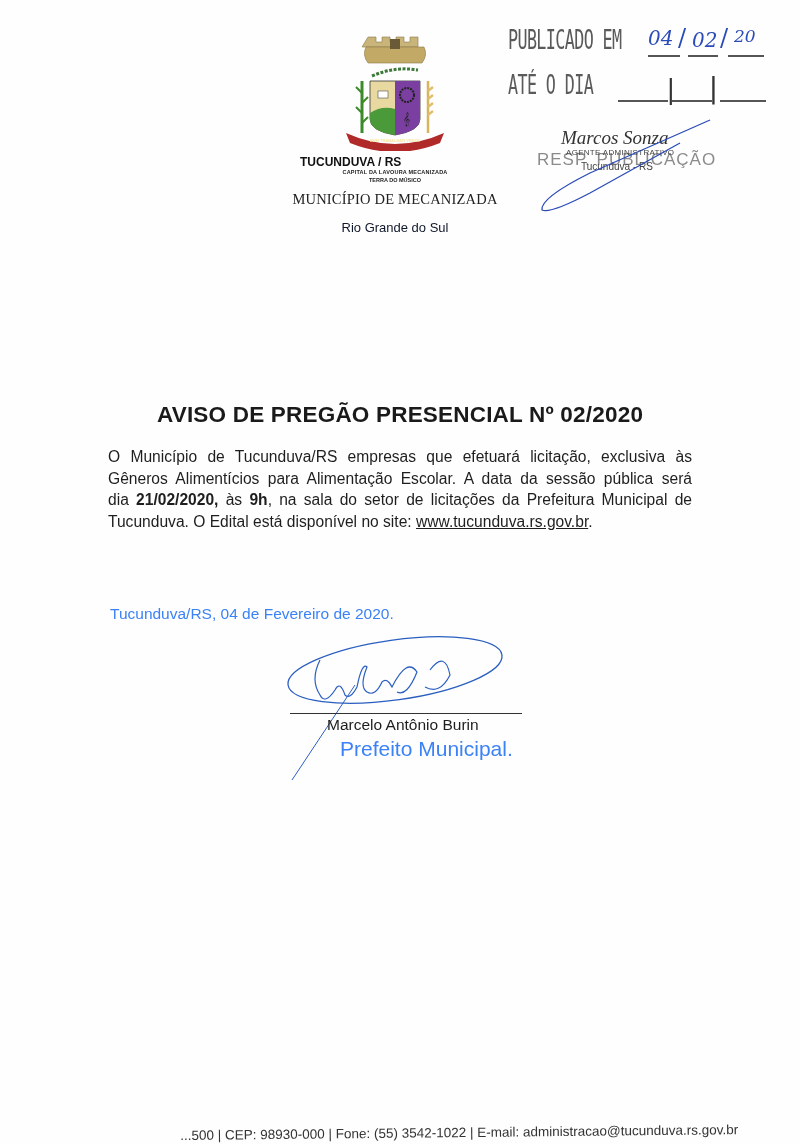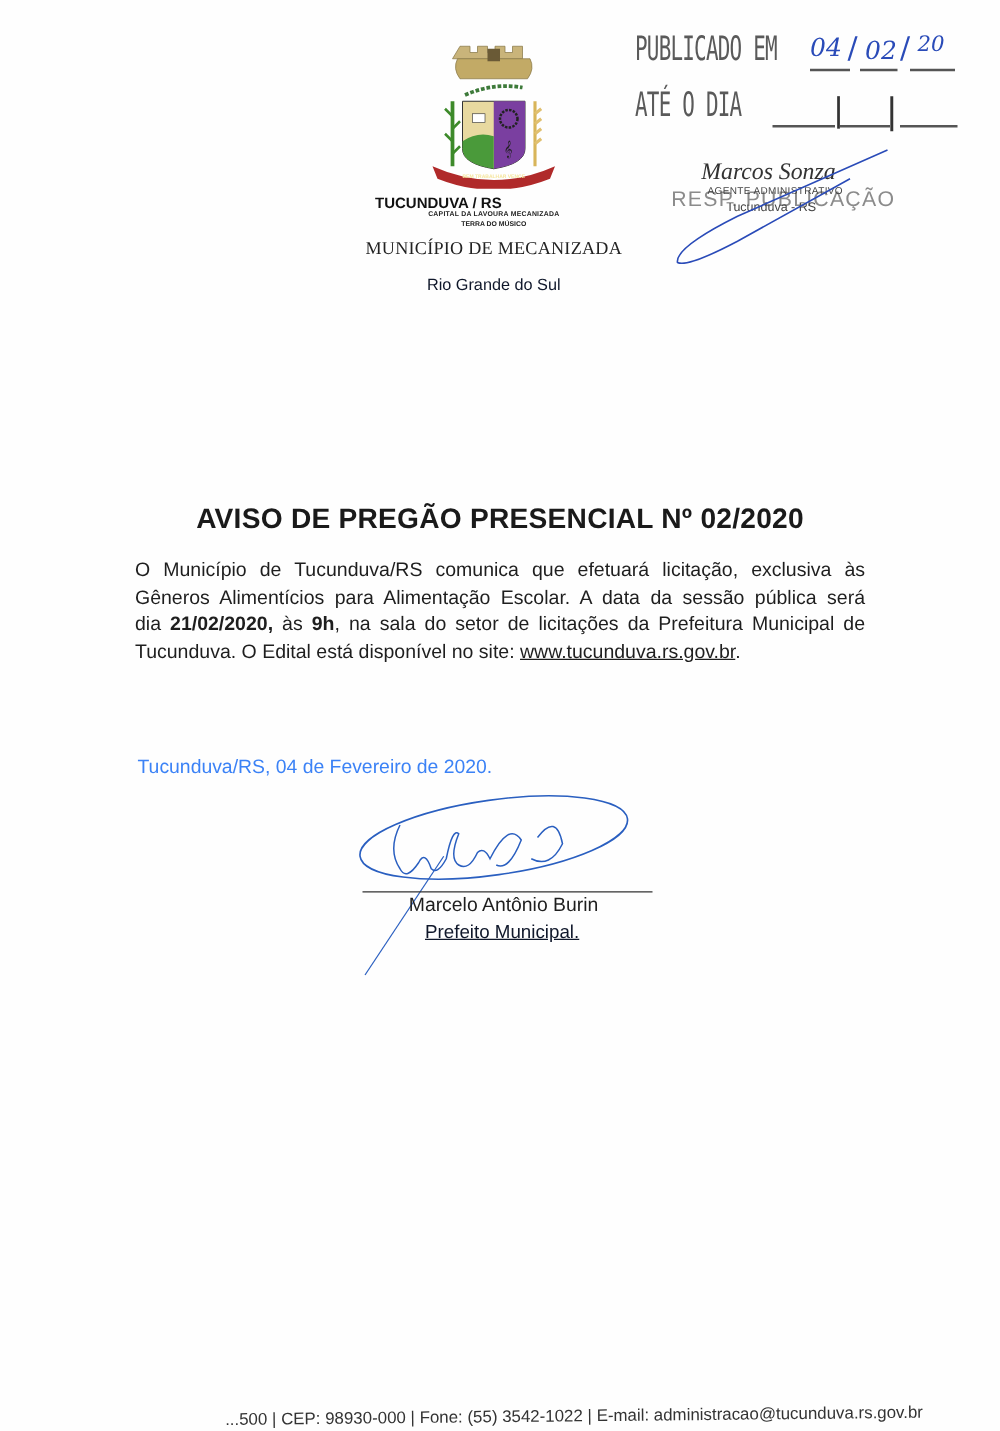--- a/index.html
+++ b/index.html
@@ -27,21 +27,21 @@
 
   .title { left:0; top:402px; width:800px; text-align:center; font-weight:bold; font-size:22.5px; color:#1a1a1a; letter-spacing:0.2px; }
   .body-text { left:108px; top:446px; width:584px; font-size:15.6px; line-height:21.5px; text-align:justify; color:#1e1e1e; }
   .body-text .line { display:block; text-align:justify; text-align-last:justify; white-space:nowrap; }
   .body-text .line.last { text-align-last:left; }
   .body-text a { color:#1e1e1e; text-decoration:underline; }
 
   .date-line { left:110px; top:605px; font-size:15.5px; color:#3b82f6; }
   .sig-line { left:290px; top:713px; width:232px; height:1px; background:#333; }
   .signer-name { left:327px; top:716px; font-size:15.5px; color:#1e1e1e; }
-  .signer-role { left:340px; top:737px; font-size:15px; color:#0f172a;text-decoration:underline; }
+  .signer-role { left:340px; top:737px; font-size:21px; color:#3b82f6; }
   .sig-svg { left:280px; top:630px; width:240px; height:160px; }
 
   .footer { left:180px; top:1128px; font-size:13.5px; color:#333; white-space:nowrap; transform:rotate(-0.6deg); transform-origin:left top; }
 </style>
 </head>
 <body>
 
 <svg class="abs crest" viewBox="0 0 110 118">
 
   <path d="M28 4 h8 v5 h6 v-5 h8 v5 h6 v-5 h8 v5 h6 v-5 h8 v10 h-56 z" fill="#c9b47a" stroke="#8a7a4a" stroke-width="0.6"></path>
@@ -94,21 +94,21 @@
 <div class="abs agent-name">Marcos Sonza</div>
 <div class="abs agent-title">AGENTE ADMINISTRATIVO</div>
 <div class="abs agent-city">Tucunduva - RS</div>
 <svg class="abs" style="left:530px; top:118px; width:190px; height:100px;" viewBox="0 0 190 100">
   <path d="M180 2 L60 55 Q10 80 12 92 Q20 96 60 75 L150 25" stroke="#2a4bb8" stroke-width="1.3" fill="none"></path>
 </svg>
 
 <div class="abs title">AVISO DE PREGÃO PRESENCIAL Nº 02/2020</div>
 
 <div class="abs body-text">
-  <span class="line">O Município de Tucunduva/RS comunica que efetuará licitação, exclusiva às</span>
+  <span class="line">O Município de Tucunduva/RS empresas que efetuará licitação, exclusiva às</span>
   <span class="line">Gêneros Alimentícios para Alimentação Escolar. A data da sessão pública será</span>
   <span class="line"><span>dia </span><b>21/02/2020,</b><span> às </span><b>9h</b><span>, na sala do setor de licitações da Prefeitura Municipal de</span></span>
   <span class="line last"><span>Tucunduva. O Edital está disponível no site: </span><a>www.tucunduva.rs.gov.br</a><span>.</span></span>
 </div>
 
 <div class="abs date-line">Tucunduva/RS, 04 de Fevereiro de 2020.</div>
 
 <svg class="abs sig-svg" viewBox="0 0 240 160">
   <ellipse cx="115" cy="40" rx="108" ry="30" transform="rotate(-8 115 40)" stroke="#2a5fc0" stroke-width="1.3" fill="none"></ellipse>
   <path d="M40 30 q-10 20 0 35 q5 10 15 -5 q5 -10 10 5 q5 5 12 -8 q5 -25 10 -20 q-8 20 0 25 q8 5 15 -10 q5 -5 10 5 q15 -30 25 -15 q-10 25 -20 20" stroke="#2a5fc0" stroke-width="1.2" fill="none"></path>

